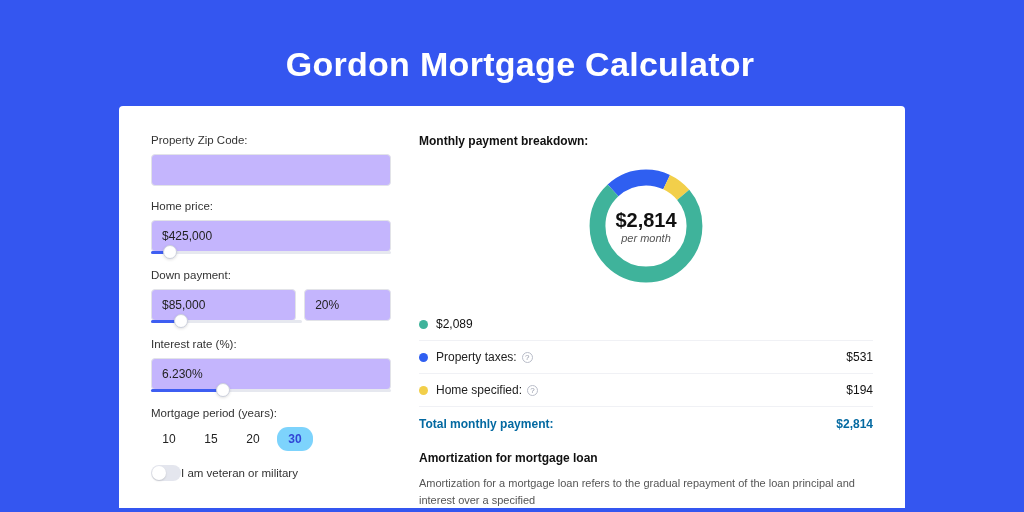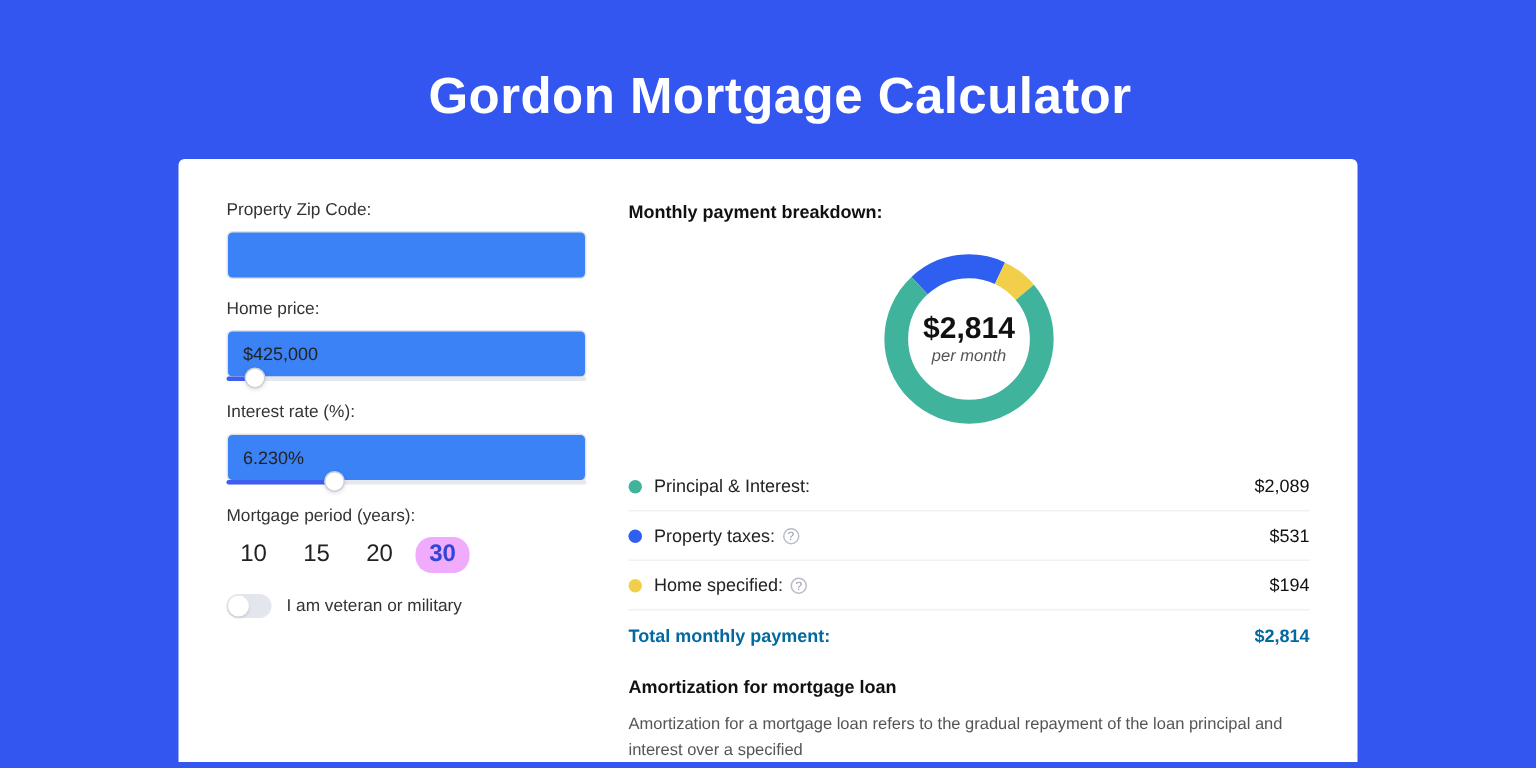--- a/index.html
+++ b/index.html
@@ -33,21 +33,21 @@
   .field-label {
     font-size: 11.5px;
     color: #333;
     margin-bottom: 8px;
   }
   .field-input {
     width: 100%;
     height: 32px;
     border: 1px solid #e2e3e8;
     border-radius: 4px;
-    background: #3b82f6;
+    background: #c4b5fd;
     font-size: 12px;
     padding: 0 10px;
     color: #222;
   }
   .field-block { margin-bottom: 14px; position: relative; }
 
   .slider-track {
     position: absolute;
     left: 0; right: 0;
     height: 3px;
@@ -73,30 +73,30 @@
   }
   .slider-wrap { position: relative; height: 4px; margin-top: -1px; }
 
   .dp-row { display: flex; gap: 8px; }
   .dp-row .field-input:first-child { flex: 1.9; }
   .dp-row .field-input:last-child { flex: 1; }
 
   .period-row { display: flex; gap: 6px; }
   .period-btn {
     width: 36px; height: 24px;
-    font-size: 16px;
+    font-size: 12px;
     border: none;
     border-radius: 4px;
     background: #fff;
     color: #222;
     cursor: pointer;
   }
-  .period-btn.active { background: #f0abfc; color: #3146d6; font-weight:600;border-radius:11px; }
-
-  .toggle-row { display:flex; align-items:center; gap:10px; margin-top:1px;}
+  .period-btn.active { background: #7dd3fc; color: #3146d6; font-weight:600;border-radius:11px; }
+
+  .toggle-row { display:flex; align-items:center; gap:0; margin-top:1px;}
   .toggle {
     width: 30px; height: 16px;
     background: #e4e6ee;
     border-radius: 10px;
     position: relative;
   }
   .toggle-knob {
     width: 14px; height: 14px;
     background: #fff;
     border-radius: 50%;
@@ -168,20 +168,32 @@
     <div class="field-block">
       <div class="field-label">Home price:</div>
       <input class="field-input" value="$425,000" style="">
       <div class="slider-wrap">
         <div class="slider-track"></div>
         <div class="slider-fill" id="s1f" style="width: 8%;"></div>
         <div class="slider-thumb" id="s1t" style="left: 8%;"></div>
       </div>
     </div>
 
+    <div class="field-block">
+      <div class="field-label">Down payment:</div>
+      <div class="dp-row">
+        <input class="field-input" value="$85,000" style="">
+        <input class="field-input" value="20%" style="">
+      </div>
+      <div class="slider-wrap" style="width:63%;">
+        <div class="slider-track"></div>
+        <div class="slider-fill" id="s2f" style="width: 20%;"></div>
+        <div class="slider-thumb" id="s2t" style="left: 20%;"></div>
+      </div>
+    </div>
 
     <div class="field-block">
       <div class="field-label">Interest rate (%):</div>
       <input class="field-input" value="6.230%" style="">
       <div class="slider-wrap">
         <div class="slider-track"></div>
         <div class="slider-fill" id="s3f" style="width: 30%;"></div>
         <div class="slider-thumb" id="s3t" style="left: 30%;"></div>
       </div>
     </div>
@@ -218,23 +230,20 @@
         <div class="donut-center">
           <div class="donut-amount">$2,814</div>
           <div class="donut-sub">per month</div>
         </div>
       </div>
     </div>
 
     <div id="legend">
         <div class="legend-row">
           <span class="legend-dot" style="background: rgb(63, 179, 155);"></span>
-          <span class="legend-label">
-            <span>Principal &amp; Interest:</span>
-          </span>
           <span class="legend-val">$2,089</span>
         </div>
         <div class="legend-row">
           <span class="legend-dot" style="background: rgb(47, 95, 241);"></span>
           <span class="legend-label">
             <span>Property taxes:</span>
             <span class="info-icon">?</span>
           </span>
           <span class="legend-val">$531</span>
         </div>

